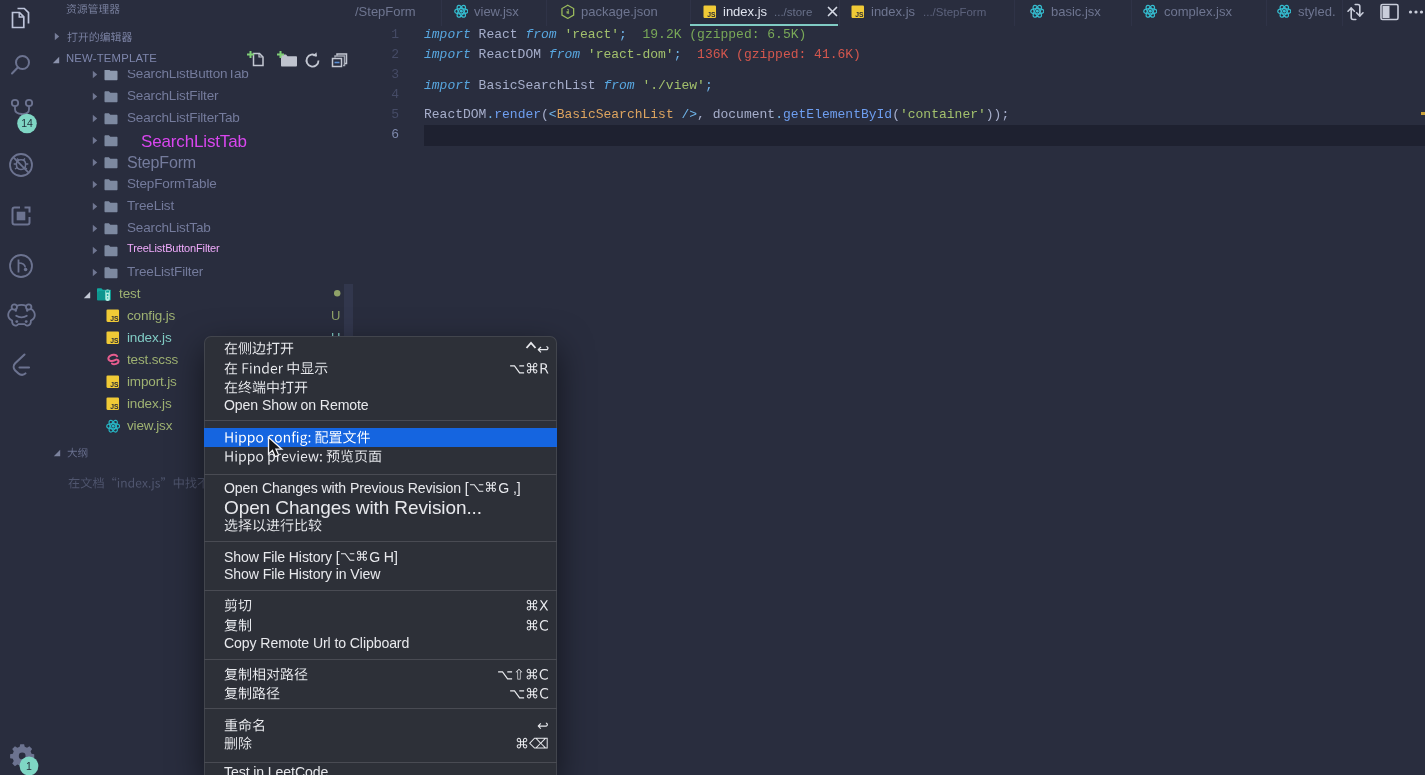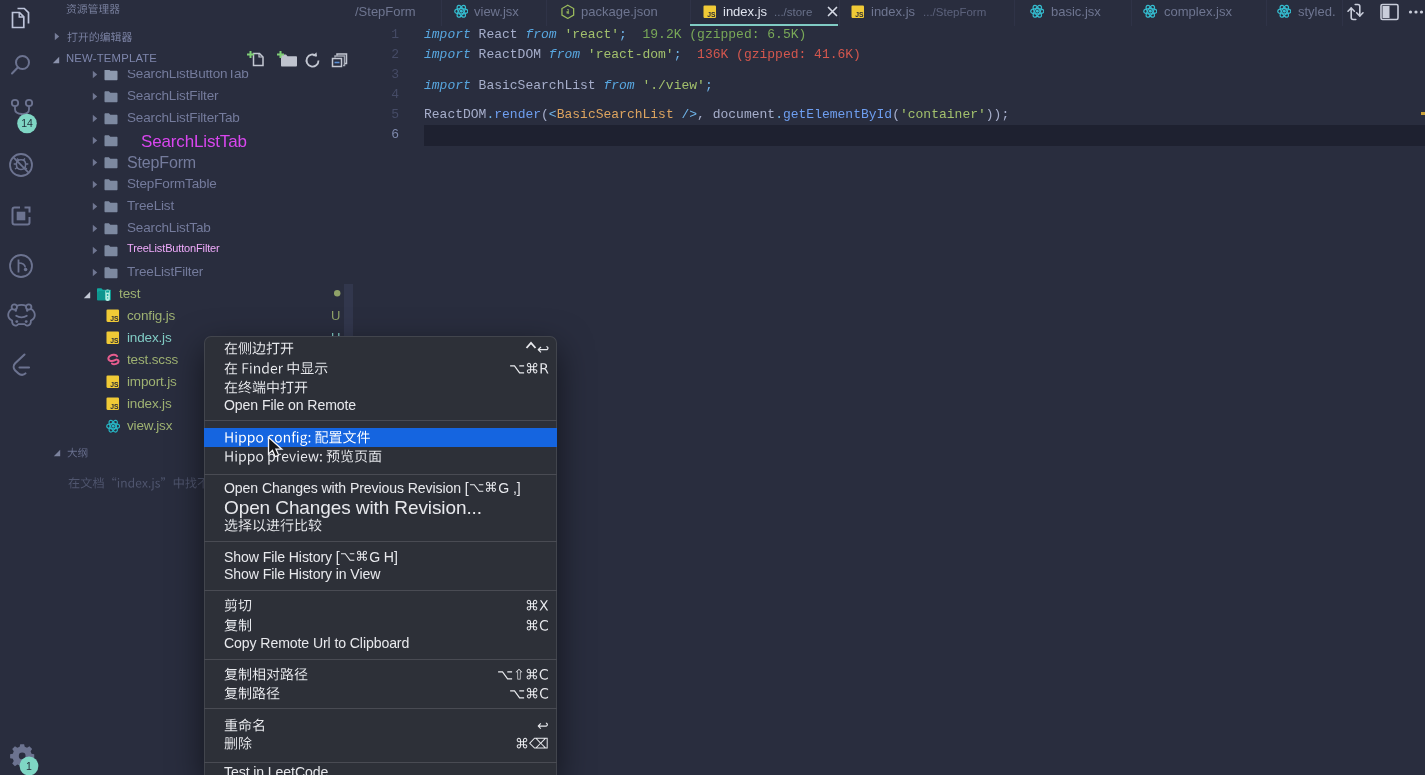--- a/index.html
+++ b/index.html
@@ -376,21 +376,21 @@
     </svg>
 <svg class="a" style="left:224.0px;top:357.7px" width="106.3" height="21.0" viewBox="0 0 106.3 21.0">
       <path transform="translate(0,15.47)" d="M5.5 -11.8C5.3 -11 5 -10.3 4.7 -9.6H0.9V-8.6H4.3C3.4 -6.8 2.1 -5.1 0.5 -4C0.7 -3.8 1 -3.3 1.1 -3C1.7 -3.5 2.2 -3.9 2.7 -4.5V1.1H3.8V-5.7C4.4 -6.6 5 -7.6 5.5 -8.6H13.1V-9.6H5.9C6.1 -10.2 6.4 -10.9 6.6 -11.5ZM8.4 -7.9V-5.2H5.2V-4.2H8.4V-0.2H4.7V0.8H13.1V-0.2H9.4V-4.2H12.6V-5.2H9.4V-7.9Z M18.6 0H19.8V-4.6H23.8V-5.7H19.8V-9.2H24.5V-10.3H18.6Z M26.2 0H27.4V-7.6H26.2ZM26.8 -9.2C27.3 -9.2 27.6 -9.5 27.6 -10C27.6 -10.5 27.3 -10.8 26.8 -10.8C26.3 -10.8 26 -10.5 26 -10C26 -9.5 26.3 -9.2 26.8 -9.2Z M30 0H31.3V-5.5C32 -6.3 32.6 -6.7 33.4 -6.7C34.4 -6.7 34.8 -6.1 34.8 -4.6V0H36.1V-4.8C36.1 -6.7 35.4 -7.8 33.8 -7.8C32.7 -7.8 31.9 -7.2 31.2 -6.5H31.2L31.1 -7.6H30Z M41.1 0.2C42 0.2 42.9 -0.3 43.4 -0.9H43.5L43.6 0H44.6V-11.1H43.4V-8.2L43.4 -6.9C42.8 -7.5 42.2 -7.8 41.3 -7.8C39.5 -7.8 38 -6.3 38 -3.8C38 -1.3 39.2 0.2 41.1 0.2ZM41.4 -0.9C40.1 -0.9 39.3 -2 39.3 -3.8C39.3 -5.5 40.3 -6.7 41.5 -6.7C42.1 -6.7 42.7 -6.5 43.4 -5.9V-1.9C42.7 -1.2 42.1 -0.9 41.4 -0.9Z M50.3 0.2C51.3 0.2 52.1 -0.2 52.8 -0.6L52.3 -1.4C51.8 -1.1 51.2 -0.8 50.4 -0.8C49 -0.8 48 -1.9 47.9 -3.5H53C53.1 -3.7 53.1 -3.9 53.1 -4.2C53.1 -6.4 52 -7.8 50.1 -7.8C48.3 -7.8 46.7 -6.3 46.7 -3.8C46.7 -1.3 48.3 0.2 50.3 0.2ZM47.9 -4.4C48.1 -5.9 49 -6.8 50.1 -6.8C51.3 -6.8 52 -6 52 -4.4Z M55 0H56.3V-4.9C56.8 -6.2 57.5 -6.7 58.2 -6.7C58.5 -6.7 58.7 -6.6 58.9 -6.5L59.1 -7.6C58.9 -7.8 58.7 -7.8 58.3 -7.8C57.5 -7.8 56.7 -7.2 56.2 -6.2H56.2L56 -7.6H55Z M68.7 -11.8V-9.3H63.6V-2.6H64.7V-3.5H68.7V1.1H69.8V-3.5H73.8V-2.7H74.9V-9.3H69.8V-11.8ZM64.7 -4.5V-8.2H68.7V-4.5ZM73.8 -4.5H69.8V-8.2H73.8Z M79.7 -8H86.9V-6.5H79.7ZM79.7 -10.2H86.9V-8.8H79.7ZM78.7 -11.1V-5.7H87.9V-11.1ZM87.7 -4.6C87.3 -3.7 86.4 -2.5 85.8 -1.8L86.6 -1.4C87.3 -2.1 88 -3.2 88.6 -4.2ZM78 -4.2C78.6 -3.3 79.2 -2 79.6 -1.3L80.4 -1.7C80.1 -2.4 79.4 -3.6 78.8 -4.5ZM84.3 -5.1V-0.5H82.2V-5.1H81.2V-0.5H76.8V0.5H89.7V-0.5H85.3V-5.1Z M93.5 -4.9C92.9 -3.3 91.9 -1.8 90.7 -0.8C91 -0.6 91.5 -0.3 91.7 -0.2C92.8 -1.2 93.9 -2.9 94.6 -4.6ZM99.8 -4.5C100.8 -3.1 101.9 -1.3 102.3 -0.1L103.3 -0.6C102.9 -1.8 101.8 -3.6 100.8 -4.9ZM92.3 -10.7V-9.7H102.2V-10.7ZM91.1 -7.3V-6.3H96.7V-0.3C96.7 -0 96.6 0 96.4 0C96.1 0 95.2 0 94.2 0C94.4 0.3 94.6 0.8 94.6 1.1C95.9 1.1 96.7 1.1 97.2 0.9C97.7 0.7 97.8 0.4 97.8 -0.3V-6.3H103.4V-7.3Z" fill="#e8e9ed"></path>
     </svg>
 <svg class="a" style="left:509.1px;top:357.7px" width="41.9" height="21.0" viewBox="0 0 41.9 21.0">
       <path transform="translate(0,15.47)" d="M1.1 -8.1H5.8L10.9 -1.2H15.1V0H10.3L5.2 -6.9H1.1ZM10.3 -8.1H15.1V-6.9H10.3Z M22.1 -4.3H24.1V-6.3H22.1ZM22.1 -3.3V-2.1Q22.1 -1.3 21.5 -0.6Q20.9 -0 20 -0Q19.1 -0 18.5 -0.6Q17.8 -1.3 17.8 -2.2Q17.8 -3 18.5 -3.7Q19.1 -4.3 19.9 -4.3H21.1V-6.3H19.9Q19.1 -6.3 18.5 -7Q17.8 -7.6 17.8 -8.5Q17.8 -9.4 18.5 -10Q19.1 -10.6 20 -10.6Q20.9 -10.6 21.5 -10Q22.1 -9.4 22.1 -8.5V-7.3H24.1V-8.5Q24.1 -9.4 24.8 -10Q25.4 -10.6 26.3 -10.6Q27.2 -10.6 27.8 -10Q28.4 -9.4 28.4 -8.5Q28.4 -7.6 27.8 -7Q27.2 -6.3 26.3 -6.3H25.2V-4.3H26.3Q27.2 -4.3 27.8 -3.7Q28.4 -3 28.4 -2.2Q28.4 -1.3 27.8 -0.6Q27.2 -0 26.3 -0Q25.4 -0 24.8 -0.6Q24.1 -1.3 24.1 -2.1V-3.3ZM21.1 -7.3V-8.5Q21.1 -9 20.8 -9.3Q20.4 -9.6 20 -9.6Q19.5 -9.6 19.2 -9.3Q18.8 -9 18.8 -8.5Q18.8 -8 19.2 -7.7Q19.5 -7.3 20 -7.3ZM21.1 -3.3H20Q19.5 -3.3 19.2 -3Q18.8 -2.6 18.8 -2.2Q18.8 -1.7 19.2 -1.4Q19.5 -1 20 -1Q20.4 -1 20.8 -1.4Q21.1 -1.7 21.1 -2.2ZM25.2 -7.3H26.3Q26.8 -7.3 27.1 -7.7Q27.4 -8 27.4 -8.5Q27.4 -9 27.1 -9.3Q26.8 -9.6 26.3 -9.6Q25.8 -9.6 25.5 -9.3Q25.2 -9 25.2 -8.5ZM25.2 -3.3V-2.2Q25.2 -1.7 25.5 -1.4Q25.8 -1 26.3 -1Q26.8 -1 27.1 -1.4Q27.4 -1.7 27.4 -2.2Q27.4 -2.6 27.1 -3Q26.8 -3.3 26.3 -3.3Z M36.3 -4.8Q36.8 -4.6 37.2 -4.1Q37.6 -3.7 38.1 -2.8L39.5 0H38L36.7 -2.6Q36.2 -3.6 35.7 -4Q35.2 -4.3 34.4 -4.3H32.9V0H31.5V-10.2H34.6Q36.4 -10.2 37.2 -9.5Q38.1 -8.7 38.1 -7.3Q38.1 -6.3 37.6 -5.7Q37.2 -5 36.3 -4.8ZM32.9 -9.1V-5.4H34.6Q35.6 -5.4 36.1 -5.9Q36.6 -6.4 36.6 -7.3Q36.6 -8.2 36.1 -8.6Q35.6 -9.1 34.6 -9.1Z" fill="#e8e9ed"></path>
     </svg>
 <svg class="a" style="left:224.0px;top:376.9px" width="86.0" height="21.0" viewBox="0 0 86.0 21.0">
       <path transform="translate(0,15.47)" d="M5.5 -11.8C5.3 -11 5 -10.3 4.7 -9.6H0.9V-8.6H4.3C3.4 -6.8 2.1 -5.1 0.5 -4C0.7 -3.8 1 -3.3 1.1 -3C1.7 -3.5 2.2 -3.9 2.7 -4.5V1.1H3.8V-5.7C4.4 -6.6 5 -7.6 5.5 -8.6H13.1V-9.6H5.9C6.1 -10.2 6.4 -10.9 6.6 -11.5ZM8.4 -7.9V-5.2H5.2V-4.2H8.4V-0.2H4.7V0.8H13.1V-0.2H9.4V-4.2H12.6V-5.2H9.4V-7.9Z M14.5 -0.7 14.7 0.3C16 0 17.9 -0.4 19.6 -0.7L19.5 -1.7C17.7 -1.3 15.8 -0.9 14.5 -0.7ZM21.9 -3.7C22.9 -3.3 24.2 -2.6 24.8 -2.1L25.5 -2.9C24.8 -3.3 23.5 -4 22.5 -4.4ZM20.4 -1.1C22.3 -0.6 24.6 0.4 25.9 1.1L26.5 0.3C25.2 -0.4 22.9 -1.4 21 -1.9ZM22.2 -11.8C21.6 -10.5 20.6 -9 19.2 -7.8L19.5 -8.2L18.6 -8.8C18.3 -8.2 18 -7.7 17.7 -7.2L15.9 -7.1C16.7 -8.3 17.5 -9.8 18.2 -11.4L17.2 -11.8C16.6 -10.1 15.6 -8.3 15.2 -7.8C15 -7.3 14.7 -7 14.4 -6.9C14.6 -6.7 14.7 -6.2 14.8 -5.9C15 -6 15.3 -6.1 17.1 -6.3C16.4 -5.4 15.9 -4.7 15.6 -4.5C15.2 -3.9 14.9 -3.6 14.5 -3.5C14.7 -3.3 14.8 -2.8 14.9 -2.6C15.2 -2.7 15.7 -2.8 19.3 -3.4C19.3 -3.6 19.3 -4 19.3 -4.3L16.3 -3.9C17.3 -5 18.3 -6.4 19.2 -7.8C19.4 -7.6 19.8 -7.3 19.9 -7.1C20.5 -7.5 20.9 -8 21.4 -8.5C21.8 -7.9 22.3 -7.2 22.8 -6.6C21.8 -5.8 20.6 -5.1 19.3 -4.6C19.5 -4.4 19.9 -4 20 -3.8C21.2 -4.3 22.5 -5 23.5 -5.9C24.6 -5 25.8 -4.2 27 -3.8C27.1 -4 27.4 -4.4 27.7 -4.6C26.5 -5.1 25.3 -5.7 24.3 -6.6C25.2 -7.5 26.1 -8.7 26.6 -10L25.9 -10.3L25.8 -10.3H22.6C22.8 -10.7 23.1 -11.2 23.3 -11.6ZM22 -9.4H25.2C24.8 -8.6 24.2 -7.9 23.6 -7.3C22.9 -7.9 22.4 -8.6 22 -9.3Z M28.7 -9.1V-8.1H33.4V-9.1ZM29.1 -7.3C29.5 -5.8 29.7 -3.7 29.8 -2.3L30.6 -2.5C30.5 -3.9 30.3 -5.9 30 -7.5ZM30.1 -11.3C30.4 -10.7 30.9 -9.8 31 -9.3L32 -9.6C31.8 -10.1 31.4 -11 31 -11.6ZM33.7 -4.5V1.1H34.6V-3.6H35.9V1H36.7V-3.6H38V1H38.9V-3.6H40.2V0.1C40.2 0.3 40.1 0.3 40 0.3C39.9 0.3 39.5 0.3 39.1 0.3C39.2 0.5 39.4 0.9 39.4 1.1C40.1 1.1 40.4 1.1 40.7 1C41 0.8 41.1 0.6 41.1 0.2V-4.5H37.5L37.9 -5.8H41.4V-6.7H33.3V-5.8H36.7C36.6 -5.3 36.5 -4.9 36.4 -4.5ZM33.9 -11.1V-7.7H40.9V-11.1H39.9V-8.7H37.8V-11.7H36.8V-8.7H34.8V-11.1ZM32.1 -7.6C31.9 -5.9 31.6 -3.4 31.2 -1.9C30.2 -1.7 29.3 -1.5 28.6 -1.3L28.9 -0.3C30.2 -0.6 31.9 -1.1 33.5 -1.5L33.4 -2.5L32 -2.1C32.4 -3.6 32.7 -5.8 33 -7.4Z M48.4 -11.8V-9.3H43.3V-2.6H44.4V-3.5H48.4V1.1H49.5V-3.5H53.5V-2.7H54.6V-9.3H49.5V-11.8ZM44.4 -4.5V-8.2H48.4V-4.5ZM53.5 -4.5H49.5V-8.2H53.5Z M58.8 -11.8V-8.9H56.7V-7.9H58.8V-4.9C57.9 -4.7 57.2 -4.5 56.5 -4.4L56.9 -3.3L58.8 -3.9V-0.3C58.8 -0.1 58.7 -0 58.5 -0C58.3 0 57.7 0 57 -0C57.2 0.3 57.3 0.7 57.4 1C58.4 1 58.9 1 59.3 0.8C59.7 0.6 59.8 0.3 59.8 -0.3V-4.2L61.9 -4.8L61.8 -5.8L59.8 -5.2V-7.9H61.8V-8.9H59.8V-11.8ZM61.9 -10.6V-9.5H65.8V-0.4C65.8 -0.2 65.7 -0.1 65.5 -0.1C65.2 -0.1 64.1 -0.1 63.1 -0.1C63.3 0.2 63.5 0.7 63.5 1C64.9 1 65.8 1 66.3 0.8C66.8 0.7 67 0.3 67 -0.4V-9.5H69.5V-10.6Z M79.1 -9.8V-5.9H75.2V-6.5V-9.8ZM70.7 -5.9V-4.8H74C73.8 -2.9 73.1 -1.1 70.8 0.4C71 0.6 71.4 0.9 71.6 1.2C74.2 -0.5 74.9 -2.6 75.1 -4.8H79.1V1.1H80.2V-4.8H83.3V-5.9H80.2V-9.8H82.9V-10.8H71.2V-9.8H74.1V-6.5L74.1 -5.9Z" fill="#e8e9ed"></path>
     </svg>
-<div class="a" style="left:224px;top:396.7px;font-size:14.1px;letter-spacing:-0.1px;color:#e8e9ed">Open File on Remote</div>
+<div class="a" style="left:224px;top:396.7px;font-size:14.1px;letter-spacing:-0.1px;color:#e8e9ed">Open Show on Remote</div>
 <div class="a" style="left:204px;top:428.3px;width:353px;height:19px;background:#1565e0"></div>
 <svg class="a" style="left:224.0px;top:427.3px" width="148.5" height="21.0" viewBox="0 0 148.5 21.0">
       <path transform="translate(0,15.47)" d="M1.4 0H2.7V-4.8H7.5V0H8.8V-10.3H7.5V-6H2.7V-10.3H1.4Z M11.5 0H12.8V-7.6H11.5ZM12.1 -9.2C12.6 -9.2 13 -9.5 13 -10C13 -10.5 12.6 -10.8 12.1 -10.8C11.6 -10.8 11.3 -10.5 11.3 -10C11.3 -9.5 11.6 -9.2 12.1 -9.2Z M15.3 3.2H16.6V0.6L16.6 -0.7C17.3 -0.1 18 0.2 18.7 0.2C20.4 0.2 22 -1.3 22 -3.9C22 -6.3 20.9 -7.8 19 -7.8C18.1 -7.8 17.2 -7.3 16.5 -6.7H16.5L16.4 -7.6H15.3ZM18.5 -0.9C18 -0.9 17.3 -1.1 16.6 -1.7V-5.7C17.3 -6.4 18 -6.7 18.6 -6.7C20.1 -6.7 20.6 -5.6 20.6 -3.9C20.6 -2 19.7 -0.9 18.5 -0.9Z M24 3.2H25.3V0.6L25.3 -0.7C25.9 -0.1 26.7 0.2 27.4 0.2C29.1 0.2 30.7 -1.3 30.7 -3.9C30.7 -6.3 29.6 -7.8 27.6 -7.8C26.8 -7.8 25.9 -7.3 25.2 -6.7H25.2L25.1 -7.6H24ZM27.1 -0.9C26.6 -0.9 26 -1.1 25.3 -1.7V-5.7C26 -6.4 26.7 -6.7 27.3 -6.7C28.8 -6.7 29.3 -5.6 29.3 -3.9C29.3 -2 28.4 -0.9 27.1 -0.9Z M35.6 0.2C37.5 0.2 39.2 -1.3 39.2 -3.8C39.2 -6.3 37.5 -7.8 35.6 -7.8C33.8 -7.8 32.1 -6.3 32.1 -3.8C32.1 -1.3 33.8 0.2 35.6 0.2ZM35.6 -0.9C34.3 -0.9 33.4 -2 33.4 -3.8C33.4 -5.5 34.3 -6.7 35.6 -6.7C37 -6.7 37.9 -5.5 37.9 -3.8C37.9 -2 37 -0.9 35.6 -0.9Z M47.3 0.2C48.2 0.2 49.1 -0.2 49.8 -0.8L49.2 -1.6C48.7 -1.2 48.1 -0.9 47.4 -0.9C46 -0.9 45.1 -2 45.1 -3.8C45.1 -5.5 46.1 -6.7 47.5 -6.7C48 -6.7 48.5 -6.5 49 -6.1L49.6 -6.9C49.1 -7.4 48.4 -7.8 47.4 -7.8C45.4 -7.8 43.8 -6.3 43.8 -3.8C43.8 -1.3 45.3 0.2 47.3 0.2Z M54.4 0.2C56.3 0.2 57.9 -1.3 57.9 -3.8C57.9 -6.3 56.3 -7.8 54.4 -7.8C52.5 -7.8 50.9 -6.3 50.9 -3.8C50.9 -1.3 52.5 0.2 54.4 0.2ZM54.4 -0.9C53.1 -0.9 52.2 -2 52.2 -3.8C52.2 -5.5 53.1 -6.7 54.4 -6.7C55.7 -6.7 56.6 -5.5 56.6 -3.8C56.6 -2 55.7 -0.9 54.4 -0.9Z M59.9 0H61.2V-5.5C62 -6.3 62.5 -6.7 63.3 -6.7C64.3 -6.7 64.7 -6.1 64.7 -4.6V0H66V-4.8C66 -6.7 65.3 -7.8 63.7 -7.8C62.7 -7.8 61.9 -7.2 61.1 -6.5H61.1L61 -7.6H59.9Z M67.6 -6.6H68.7V0H70V-6.6H71.6V-7.6H70V-8.8C70 -9.8 70.3 -10.3 71 -10.3C71.3 -10.3 71.6 -10.2 71.9 -10.1L72.2 -11.1C71.8 -11.2 71.4 -11.3 70.9 -11.3C69.4 -11.3 68.7 -10.4 68.7 -8.8V-7.6L67.6 -7.5Z M73 0H74.3V-7.6H73ZM73.7 -9.2C74.2 -9.2 74.5 -9.5 74.5 -10C74.5 -10.5 74.2 -10.8 73.7 -10.8C73.2 -10.8 72.8 -10.5 72.8 -10C72.8 -9.5 73.2 -9.2 73.7 -9.2Z M79.4 3.5C81.8 3.5 83.3 2.3 83.3 0.9C83.3 -0.4 82.4 -0.9 80.6 -0.9H79.1C78.1 -0.9 77.8 -1.3 77.8 -1.8C77.8 -2.2 78 -2.4 78.3 -2.7C78.6 -2.5 79.1 -2.4 79.4 -2.4C81 -2.4 82.2 -3.4 82.2 -5.1C82.2 -5.7 82 -6.3 81.6 -6.6H83.1V-7.6H80.5C80.2 -7.7 79.9 -7.8 79.4 -7.8C77.9 -7.8 76.6 -6.7 76.6 -5.1C76.6 -4.2 77.1 -3.4 77.6 -3V-3C77.2 -2.7 76.7 -2.2 76.7 -1.6C76.7 -1 77 -0.6 77.4 -0.3V-0.3C76.7 0.2 76.3 0.8 76.3 1.5C76.3 2.8 77.6 3.5 79.4 3.5ZM79.4 -3.3C78.6 -3.3 77.8 -4 77.8 -5.1C77.8 -6.2 78.5 -6.9 79.4 -6.9C80.3 -6.9 81 -6.2 81 -5.1C81 -4 80.3 -3.3 79.4 -3.3ZM79.6 2.6C78.2 2.6 77.4 2.1 77.4 1.3C77.4 0.9 77.6 0.4 78.2 0C78.5 0.1 78.9 0.1 79.2 0.1H80.5C81.5 0.1 82 0.4 82 1.1C82 1.9 81.1 2.6 79.6 2.6Z M85.4 -5.5C85.9 -5.5 86.4 -5.9 86.4 -6.4C86.4 -7 85.9 -7.4 85.4 -7.4C84.9 -7.4 84.5 -7 84.5 -6.4C84.5 -5.9 84.9 -5.5 85.4 -5.5ZM85.4 0.2C85.9 0.2 86.4 -0.2 86.4 -0.8C86.4 -1.4 85.9 -1.8 85.4 -1.8C84.9 -1.8 84.5 -1.4 84.5 -0.8C84.5 -0.2 84.9 0.2 85.4 0.2Z M98.3 -11.1V-10.1H102.5V-6.7H98.3V-0.6C98.3 0.6 98.7 1 100 1C100.3 1 102.1 1 102.4 1C103.6 1 103.9 0.3 104.1 -1.9C103.8 -2 103.3 -2.2 103.1 -2.4C103 -0.4 102.9 -0 102.3 -0C101.9 -0 100.4 -0 100.1 -0C99.5 -0 99.3 -0.1 99.3 -0.6V-5.7H102.5V-4.8H103.5V-11.1ZM92.5 -2.2H96.4V-0.8H92.5ZM92.5 -3V-7.7H93.5V-6.6C93.5 -5.9 93.3 -5 92.5 -4.3C92.7 -4.2 92.9 -4 93 -3.8C93.9 -4.6 94.1 -5.8 94.1 -6.6V-7.7H94.8V-5.1C94.8 -4.4 95 -4.3 95.6 -4.3C95.7 -4.3 96.1 -4.3 96.2 -4.3H96.4V-3ZM91.3 -11.2V-10.3H93.3V-8.7H91.7V1.1H92.5V0.1H96.4V0.9H97.3V-8.7H95.7V-10.3H97.6V-11.2ZM94.1 -8.7V-10.3H94.9V-8.7ZM95.4 -7.7H96.4V-4.9L96.3 -4.9C96.3 -4.9 96.3 -4.9 96.1 -4.9C96 -4.9 95.7 -4.9 95.6 -4.9C95.5 -4.9 95.4 -4.9 95.4 -5.1Z M113.6 -10.5H116V-9.2H113.6ZM110.3 -10.5H112.7V-9.2H110.3ZM107.2 -10.5H109.4V-9.2H107.2ZM107.2 -6V-0.1H105.3V0.7H117.7V-0.1H115.8V-6H111.4L111.6 -6.8H117.4V-7.6H111.8L111.9 -8.4H117V-11.2H106.1V-8.4H110.9L110.8 -7.6H105.5V-6.8H110.6L110.4 -6ZM108.2 -0.1V-1H114.8V-0.1ZM108.2 -3.9H114.8V-3H108.2ZM108.2 -4.5V-5.3H114.8V-4.5ZM108.2 -2.4H114.8V-1.6H108.2Z M124.4 -11.5C124.9 -10.8 125.3 -9.9 125.5 -9.3L126.6 -9.7C126.4 -10.3 125.9 -11.2 125.5 -11.9ZM119.2 -9.3V-8.3H121.4C122.2 -6.1 123.3 -4.3 124.8 -2.8C123.2 -1.5 121.3 -0.6 119 0.1C119.2 0.4 119.6 0.8 119.7 1.1C122 0.3 124 -0.7 125.5 -2C127.1 -0.6 129 0.4 131.3 1C131.5 0.7 131.8 0.3 132 0.1C129.8 -0.5 127.9 -1.5 126.3 -2.8C127.8 -4.3 128.8 -6 129.7 -8.3H131.9V-9.3ZM125.6 -3.5C124.2 -4.9 123.2 -6.5 122.5 -8.3H128.5C127.8 -6.4 126.8 -4.8 125.6 -3.5Z M136.9 -4.8V-3.8H141V1.1H142V-3.8H145.9V-4.8H142V-7.9H145.2V-8.9H142V-11.6H141V-8.9H139.1C139.3 -9.5 139.4 -10.2 139.6 -10.8L138.6 -11.1C138.2 -9.2 137.6 -7.4 136.8 -6.3C137.1 -6.1 137.5 -5.9 137.7 -5.7C138.1 -6.3 138.5 -7.1 138.8 -7.9H141V-4.8ZM136.3 -11.7C135.5 -9.6 134.3 -7.5 133 -6.1C133.1 -5.9 133.4 -5.3 133.6 -5.1C134 -5.6 134.4 -6.1 134.8 -6.7V1.1H135.9V-8.4C136.4 -9.3 136.9 -10.4 137.3 -11.4Z" fill="#ffffff"></path>
     </svg>
 <svg class="a" style="left:224.0px;top:445.9px" width="160.0" height="21.0" viewBox="0 0 160.0 21.0">
       <path transform="translate(0,15.47)" d="M1.4 0H2.7V-4.8H7.5V0H8.8V-10.3H7.5V-6H2.7V-10.3H1.4Z M11.5 0H12.8V-7.6H11.5ZM12.1 -9.2C12.6 -9.2 13 -9.5 13 -10C13 -10.5 12.6 -10.8 12.1 -10.8C11.6 -10.8 11.3 -10.5 11.3 -10C11.3 -9.5 11.6 -9.2 12.1 -9.2Z M15.3 3.2H16.6V0.6L16.6 -0.7C17.3 -0.1 18 0.2 18.7 0.2C20.4 0.2 22 -1.3 22 -3.9C22 -6.3 20.9 -7.8 19 -7.8C18.1 -7.8 17.2 -7.3 16.5 -6.7H16.5L16.4 -7.6H15.3ZM18.5 -0.9C18 -0.9 17.3 -1.1 16.6 -1.7V-5.7C17.3 -6.4 18 -6.7 18.6 -6.7C20.1 -6.7 20.6 -5.6 20.6 -3.9C20.6 -2 19.7 -0.9 18.5 -0.9Z M24 3.2H25.3V0.6L25.3 -0.7C25.9 -0.1 26.7 0.2 27.4 0.2C29.1 0.2 30.7 -1.3 30.7 -3.9C30.7 -6.3 29.6 -7.8 27.6 -7.8C26.8 -7.8 25.9 -7.3 25.2 -6.7H25.2L25.1 -7.6H24ZM27.1 -0.9C26.6 -0.9 26 -1.1 25.3 -1.7V-5.7C26 -6.4 26.7 -6.7 27.3 -6.7C28.8 -6.7 29.3 -5.6 29.3 -3.9C29.3 -2 28.4 -0.9 27.1 -0.9Z M35.6 0.2C37.5 0.2 39.2 -1.3 39.2 -3.8C39.2 -6.3 37.5 -7.8 35.6 -7.8C33.8 -7.8 32.1 -6.3 32.1 -3.8C32.1 -1.3 33.8 0.2 35.6 0.2ZM35.6 -0.9C34.3 -0.9 33.4 -2 33.4 -3.8C33.4 -5.5 34.3 -6.7 35.6 -6.7C37 -6.7 37.9 -5.5 37.9 -3.8C37.9 -2 37 -0.9 35.6 -0.9Z M44.3 3.2H45.6V0.6L45.6 -0.7C46.2 -0.1 47 0.2 47.7 0.2C49.4 0.2 51 -1.3 51 -3.9C51 -6.3 49.9 -7.8 47.9 -7.8C47.1 -7.8 46.2 -7.3 45.5 -6.7H45.5L45.4 -7.6H44.3ZM47.4 -0.9C46.9 -0.9 46.3 -1.1 45.6 -1.7V-5.7C46.3 -6.4 47 -6.7 47.6 -6.7C49.1 -6.7 49.6 -5.6 49.6 -3.9C49.6 -2 48.7 -0.9 47.4 -0.9Z M53 0H54.3V-4.9C54.8 -6.2 55.6 -6.7 56.2 -6.7C56.5 -6.7 56.7 -6.6 56.9 -6.5L57.2 -7.6C56.9 -7.8 56.7 -7.8 56.4 -7.8C55.5 -7.8 54.7 -7.2 54.2 -6.2H54.2L54 -7.6H53Z M61.5 0.2C62.5 0.2 63.3 -0.2 64 -0.6L63.5 -1.4C63 -1.1 62.4 -0.8 61.6 -0.8C60.2 -0.8 59.2 -1.9 59.1 -3.5H64.2C64.3 -3.7 64.3 -3.9 64.3 -4.2C64.3 -6.4 63.2 -7.8 61.3 -7.8C59.5 -7.8 57.9 -6.3 57.9 -3.8C57.9 -1.3 59.5 0.2 61.5 0.2ZM59.1 -4.4C59.3 -5.9 60.2 -6.8 61.3 -6.8C62.5 -6.8 63.2 -6 63.2 -4.4Z M67.8 0H69.3L72 -7.6H70.7L69.3 -3.3C69.1 -2.5 68.8 -1.8 68.6 -1H68.5C68.3 -1.8 68.1 -2.5 67.8 -3.3L66.4 -7.6H65.1Z M73.5 0H74.8V-7.6H73.5ZM74.1 -9.2C74.6 -9.2 75 -9.5 75 -10C75 -10.5 74.6 -10.8 74.1 -10.8C73.6 -10.8 73.3 -10.5 73.3 -10C73.3 -9.5 73.6 -9.2 74.1 -9.2Z M80.4 0.2C81.4 0.2 82.2 -0.2 82.9 -0.6L82.4 -1.4C81.9 -1.1 81.3 -0.8 80.5 -0.8C79.1 -0.8 78.1 -1.9 78 -3.5H83.1C83.2 -3.7 83.2 -3.9 83.2 -4.2C83.2 -6.4 82.1 -7.8 80.2 -7.8C78.4 -7.8 76.8 -6.3 76.8 -3.8C76.8 -1.3 78.4 0.2 80.4 0.2ZM78 -4.4C78.2 -5.9 79.1 -6.8 80.2 -6.8C81.4 -6.8 82.1 -6 82.1 -4.4Z M86.3 0H87.8L88.8 -4.1C89 -4.8 89.2 -5.5 89.4 -6.3H89.4C89.6 -5.5 89.8 -4.8 90 -4.1L91 0H92.6L94.7 -7.6H93.4L92.3 -3.2C92.1 -2.5 92 -1.8 91.9 -1.1H91.8C91.6 -1.8 91.4 -2.5 91.3 -3.2L90.1 -7.6H88.8L87.6 -3.2C87.4 -2.5 87.3 -1.8 87.1 -1.1H87.1C86.9 -1.8 86.8 -2.5 86.6 -3.2L85.5 -7.6H84.2Z M97 -5.5C97.5 -5.5 97.9 -5.9 97.9 -6.4C97.9 -7 97.5 -7.4 97 -7.4C96.4 -7.4 96 -7 96 -6.4C96 -5.9 96.4 -5.5 97 -5.5ZM97 0.2C97.5 0.2 97.9 -0.2 97.9 -0.8C97.9 -1.4 97.5 -1.8 97 -1.8C96.4 -1.8 96 -1.4 96 -0.8C96 -0.2 96.4 0.2 97 0.2Z M111.4 -6.9V-4.1C111.4 -2.7 111.1 -0.8 107.8 0.3C108 0.5 108.3 0.8 108.4 1.1C112 -0.3 112.4 -2.4 112.4 -4.1V-6.9ZM112.2 -1.2C113.1 -0.5 114.2 0.5 114.8 1.1L115.5 0.4C114.9 -0.2 113.8 -1.2 112.9 -1.9ZM103.3 -8.5C104.1 -7.9 105.2 -7.2 106 -6.6H102.6V-5.6H104.9V-0.1C104.9 0 104.8 0.1 104.6 0.1C104.4 0.1 103.8 0.1 103.1 0.1C103.2 0.4 103.3 0.8 103.4 1.1C104.4 1.1 105 1.1 105.4 0.9C105.8 0.7 105.9 0.4 105.9 -0.1V-5.6H107.4C107.1 -4.9 106.9 -4.1 106.6 -3.6L107.4 -3.4C107.8 -4.1 108.2 -5.4 108.6 -6.4L107.9 -6.6L107.8 -6.6H106.8L107.1 -6.9C106.8 -7.2 106.3 -7.5 105.8 -7.9C106.7 -8.6 107.6 -9.7 108.2 -10.7L107.5 -11.1L107.3 -11.1H102.9V-10.2H106.6C106.2 -9.5 105.6 -8.8 105.1 -8.4L103.9 -9.2ZM109 -8.8V-2.1H110V-7.8H113.9V-2.2H114.9V-8.8H112.2L112.7 -10.2H115.5V-11.1H108.5V-10.2H111.5C111.4 -9.7 111.3 -9.2 111.2 -8.8Z M125.1 -8.8C125.8 -8.1 126.6 -7.1 126.9 -6.5L127.9 -6.9C127.5 -7.6 126.7 -8.5 126 -9.1ZM117.7 -11V-7H118.7V-11ZM120.6 -11.6V-6.6H121.6V-11.6ZM123.4 -2.6V-0.4C123.4 0.7 123.8 0.9 125.2 0.9C125.5 0.9 127.3 0.9 127.6 0.9C128.7 0.9 129 0.5 129.2 -1.1C128.9 -1.1 128.5 -1.3 128.2 -1.4C128.2 -0.2 128.1 0 127.5 0C127.1 0 125.6 0 125.3 0C124.6 0 124.5 -0 124.5 -0.4V-2.6ZM122.4 -4.6V-3.5C122.4 -2.4 122.1 -0.8 117 0.3C117.2 0.5 117.5 0.9 117.6 1.1C122.9 -0.1 123.5 -2 123.5 -3.4V-4.6ZM118.8 -6.1V-1.7H119.8V-5.2H126.4V-1.8H127.5V-6.1ZM124.2 -11.8C123.9 -10.2 123.2 -8.6 122.4 -7.6C122.6 -7.5 123.1 -7.2 123.3 -7C123.7 -7.7 124.2 -8.5 124.5 -9.4H129.1V-10.3H124.9C125 -10.7 125.1 -11.1 125.3 -11.6Z M136.5 -6.5V-3.9C136.5 -2.4 135.9 -0.8 130.7 0.3C131 0.5 131.3 0.9 131.4 1.1C136.8 -0.1 137.6 -2 137.6 -3.9V-6.5ZM137.7 -1.5C139.3 -0.8 141.4 0.4 142.4 1.2L143.1 0.3C142 -0.4 139.9 -1.6 138.3 -2.3ZM132.4 -8.3V-1.8H133.5V-7.4H140.7V-1.8H141.8V-8.3H136.7C137 -8.8 137.3 -9.4 137.5 -10H143.1V-11H131.1V-10H136.3C136.2 -9.5 135.9 -8.8 135.7 -8.3Z M149.5 -4.7H152.5V-3.1H149.5ZM149.5 -5.5V-7.1H152.5V-5.5ZM149.5 -2.2H152.5V-0.6H149.5ZM144.9 -10.8V-9.8H150.3C150.2 -9.3 150 -8.6 149.9 -8.1H145.5V1.1H146.5V0.4H155.5V1.1H156.6V-8.1H150.9L151.5 -9.8H157.3V-10.8ZM146.5 -0.6V-7.1H148.5V-0.6ZM155.5 -0.6H153.4V-7.1H155.5Z" fill="#e8e9ed"></path>
     </svg>
 <div class="a" style="left:224px;top:477.9px;font-size:14.1px;letter-spacing:-0.1px;color:#e8e9ed">Open Changes with Previous Revision [<svg style="display:inline-block;vertical-align:-4.0px" width="29.6" height="18.6" viewBox="0 0 29.6 18.6">
         <path transform="translate(0,13.83)" d="M1 -7.7H5.5L10.4 -1.1H14.3V0H9.8L5 -6.5H1ZM9.8 -7.7H14.3V-6.5H9.8Z M21 -4.1H22.9V-6H21ZM21 -3.1V-2Q21 -1.2 20.4 -0.6Q19.8 -0 19 -0Q18.1 -0 17.5 -0.6Q16.9 -1.2 16.9 -2.1Q16.9 -2.9 17.5 -3.5Q18.1 -4.1 18.9 -4.1H20.1V-6H18.9Q18.1 -6 17.5 -6.6Q16.9 -7.2 16.9 -8.1Q16.9 -8.9 17.5 -9.5Q18.1 -10.1 19 -10.1Q19.8 -10.1 20.4 -9.5Q21 -8.9 21 -8.1V-7H22.9V-8.1Q22.9 -8.9 23.5 -9.5Q24.1 -10.1 25 -10.1Q25.8 -10.1 26.4 -9.5Q27 -8.9 27 -8.1Q27 -7.2 26.4 -6.6Q25.8 -6 25 -6H23.9V-4.1H25Q25.8 -4.1 26.4 -3.5Q27 -2.9 27 -2.1Q27 -1.2 26.4 -0.6Q25.8 -0 25 -0Q24.1 -0 23.5 -0.6Q22.9 -1.2 22.9 -2V-3.1ZM20.1 -7V-8.1Q20.1 -8.5 19.7 -8.8Q19.4 -9.1 19 -9.1Q18.5 -9.1 18.2 -8.8Q17.9 -8.5 17.9 -8.1Q17.9 -7.6 18.2 -7.3Q18.5 -7 19 -7ZM20.1 -3.1H19Q18.5 -3.1 18.2 -2.8Q17.9 -2.5 17.9 -2.1Q17.9 -1.6 18.2 -1.3Q18.5 -1 19 -1Q19.4 -1 19.7 -1.3Q20.1 -1.6 20.1 -2ZM23.9 -7H25Q25.4 -7 25.7 -7.3Q26.1 -7.6 26.1 -8.1Q26.1 -8.5 25.7 -8.8Q25.4 -9.1 25 -9.1Q24.5 -9.1 24.2 -8.8Q23.9 -8.5 23.9 -8.1ZM23.9 -3.1V-2Q23.9 -1.6 24.2 -1.3Q24.5 -1 25 -1Q25.4 -1 25.7 -1.3Q26.1 -1.6 26.1 -2.1Q26.1 -2.5 25.7 -2.8Q25.4 -3.1 25 -3.1Z" fill="#e8e9ed"></path>
       </svg>G ,]</div>

